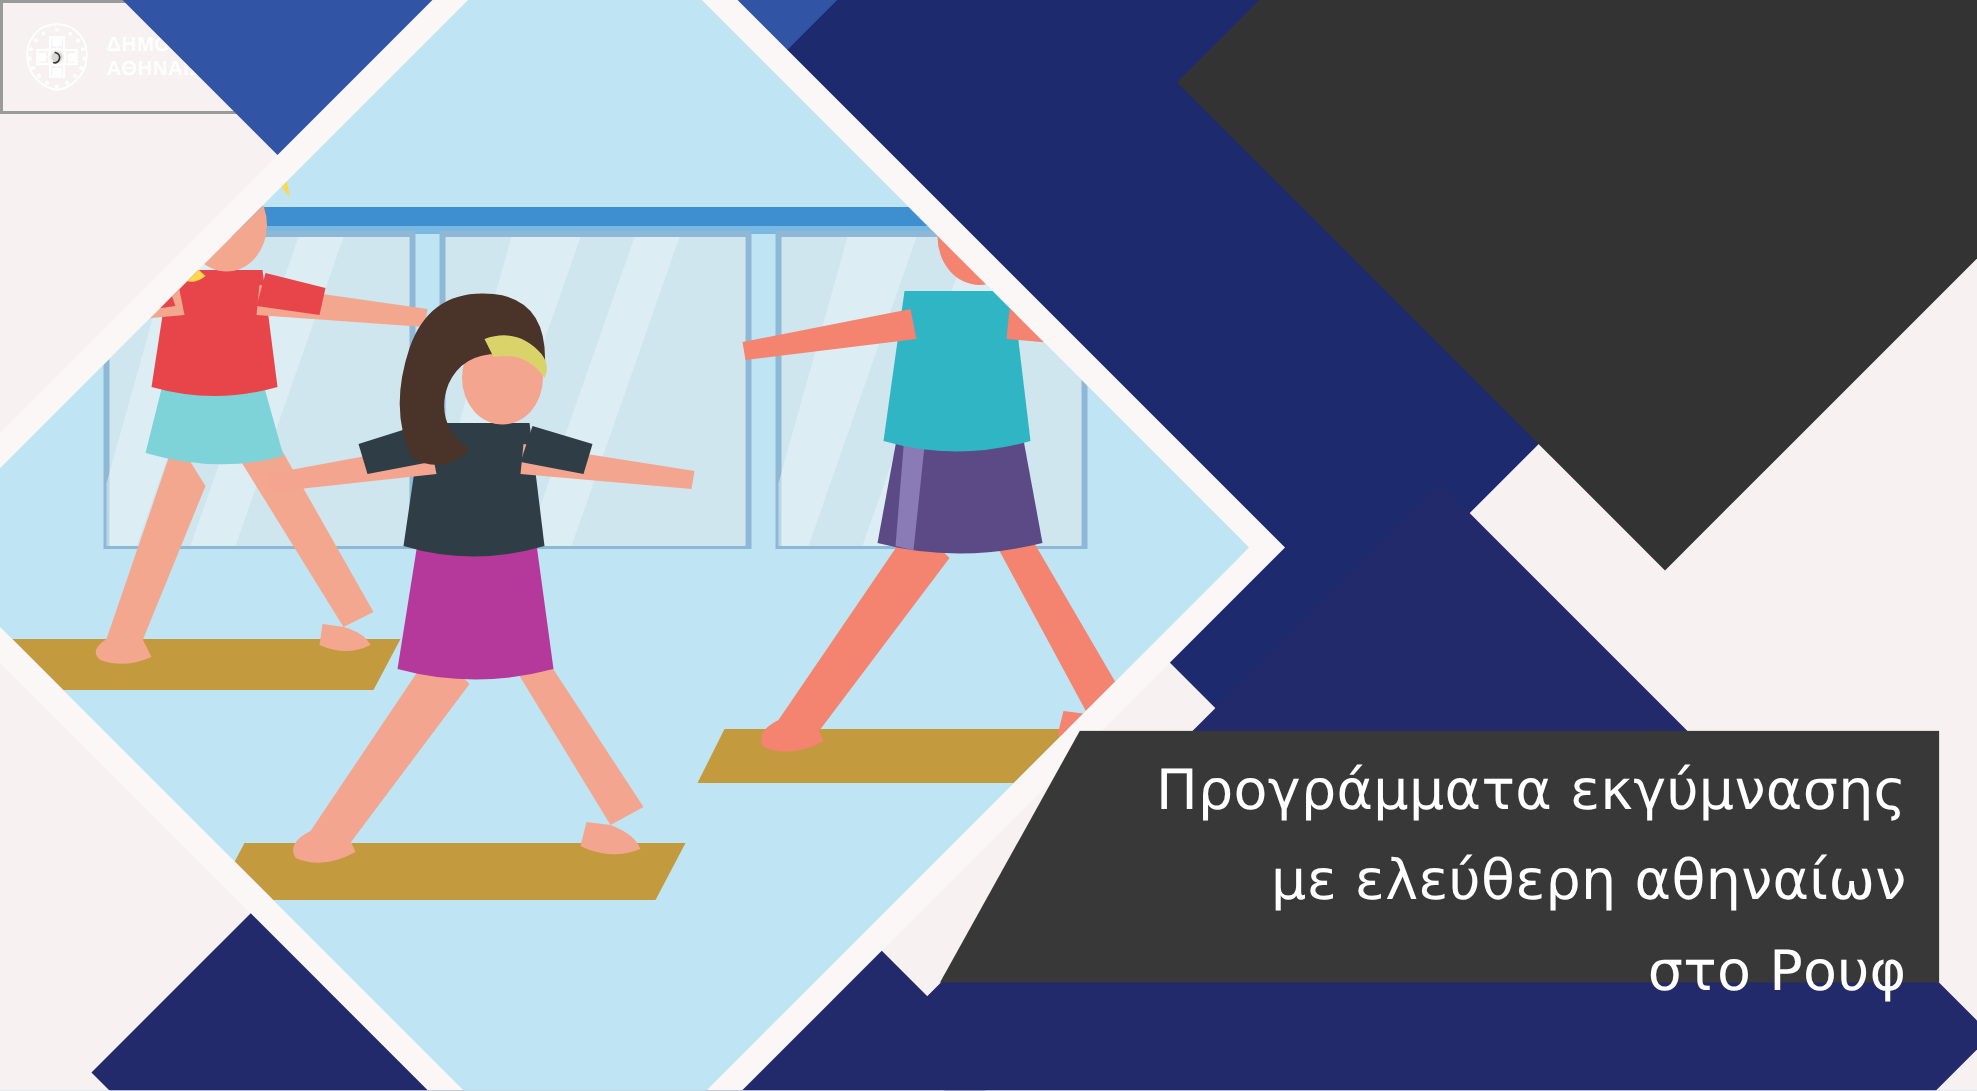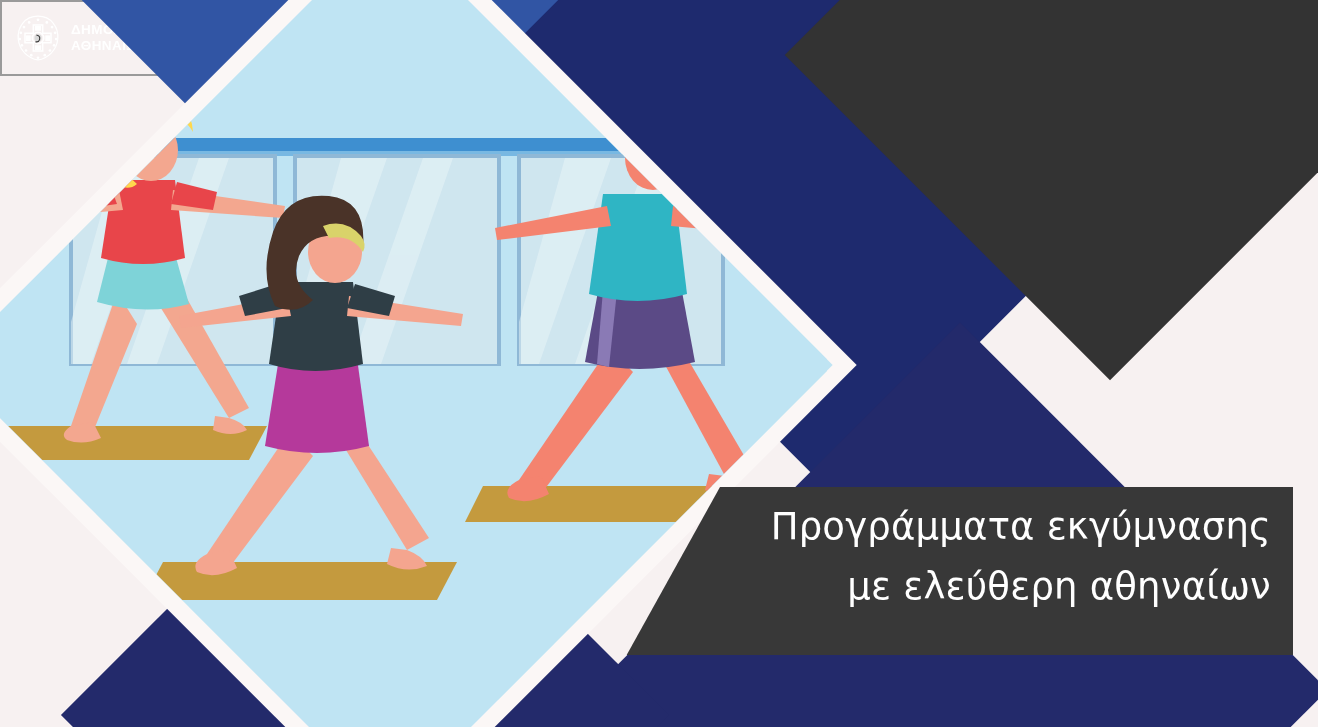--- a/index.html
+++ b/index.html
@@ -309,16 +309,17 @@
       <div id="opanda-sub">οργανισμός πολιτισμού,
 αθλητισμού &amp; νεολαίας
 δήμου αθηναίων</div>
     </div>
   </div>
 
   <div id="title-panel">
     <div id="title-text">
       <span class="tline">Προγράμματα εκγύμνασης</span>
       <span class="tline">με ελεύθερη αθηναίων</span>
+      <span class="tline">στο Ρουφ</span>
     </div>
   </div>
 
 </div>
 
 </body></html>

